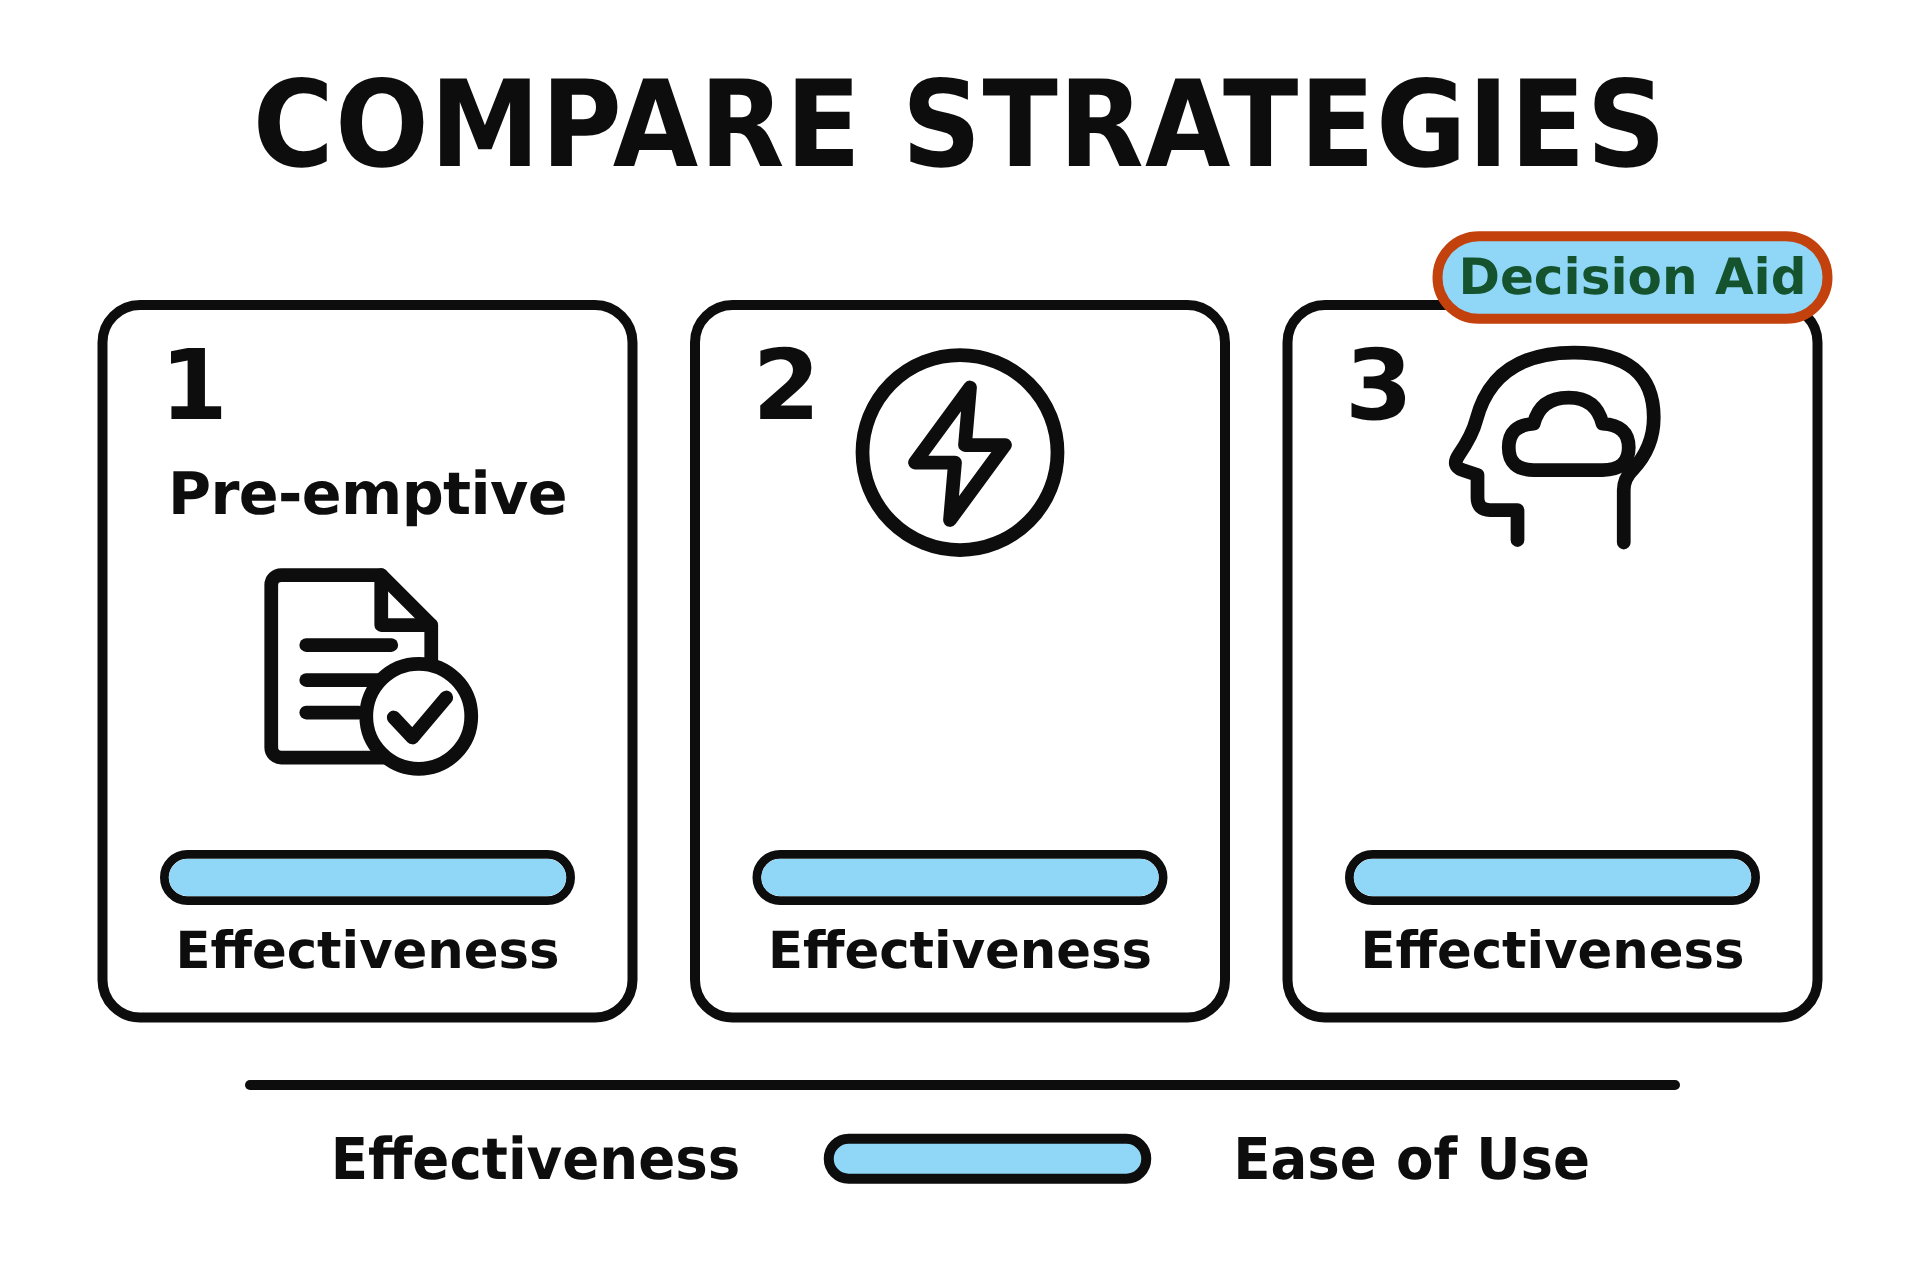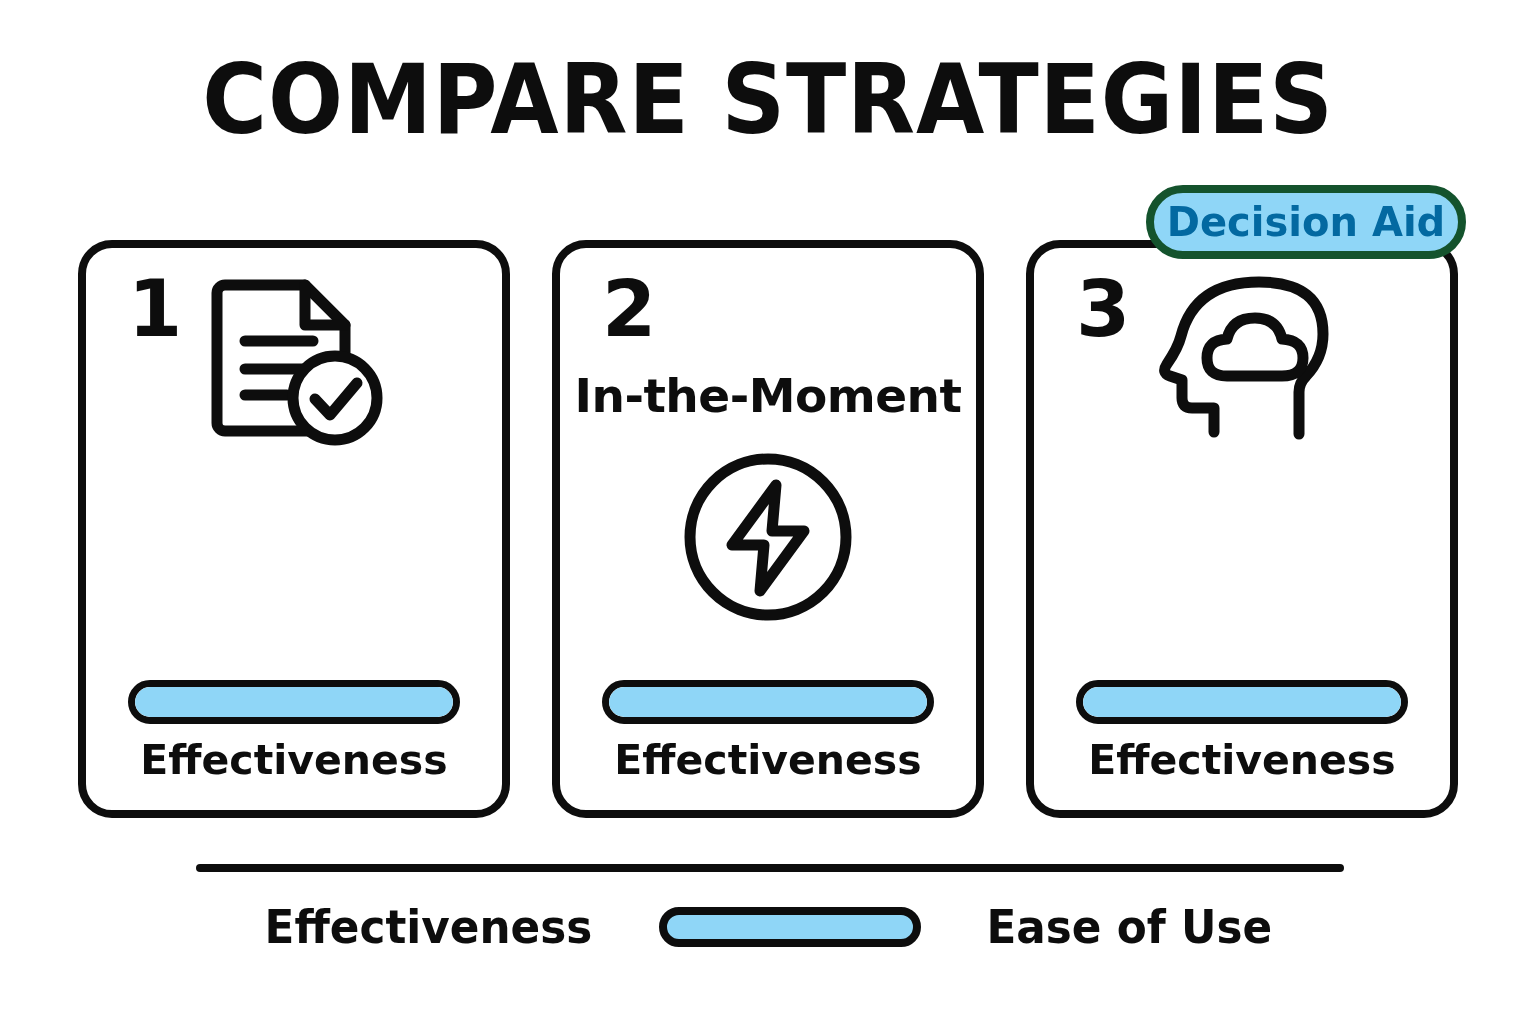--- a/index.html
+++ b/index.html
@@ -128,29 +128,29 @@
   }
 
   
   .badge {
     position: absolute;
     left: 1146px;
     top: 185px;
     width: 320px;
     height: 74px;
     box-sizing: border-box;
-    border: 8px solid #14532d;
+    border: 8px solid #c2410c;
     border-radius: 37px;
     background: #8fd6f7;
     display: flex;
     align-items: center;
     justify-content: center;
     font-size: 40px;
     font-weight: 700;
-    color: #0369a1;
+    color: #14532d;
     z-index: 5;
     white-space: nowrap;
   }
 
   
   .divider {
     position: absolute;
     left: 196px;
     top: 864px;
     width: 1148px;
@@ -190,40 +190,40 @@
 <body>
 
 <div id="poster">
 
   <div class="poster-title">COMPARE STRATEGIES</div>
 
   <div class="cards-row">
 
     <div class="card">
       <div class="card-number">1</div>
+      <div class="card-title">Pre-emptive</div>
       <div class="card-icon">
         <svg width="186" height="178" viewBox="0 0 186 178" fill="none" stroke="#0d0d0d" stroke-width="11" stroke-linecap="round" stroke-linejoin="round">
           <path d="M16 20 a8 8 0 0 1 8-8 H104 L144 52 V150 a8 8 0 0 1 -8 8 H24 a8 8 0 0 1 -8 -8 Z"></path>
           <path d="M104 12 V52 H144"></path>
           <path d="M44 68 H112"></path>
           <path d="M44 96 H102"></path>
           <path d="M44 122 H86"></path>
           <circle cx="134" cy="125" r="42" fill="#ffffff"></circle>
           <path d="M114 126 l15 16 l27 -32"></path>
         </svg>
       </div>
       <div class="bar-outer">
         <div class="bar-fill" style="width: 100%; background: rgb(143, 214, 247);"></div>
       </div>
       <div class="bar-label">Effectiveness</div>
     </div>
 
     <div class="card">
       <div class="card-number">2</div>
-      <div class="card-title">In-the-Moment</div>
       <div class="card-icon">
         <svg width="176" height="176" viewBox="0 0 176 176" fill="none" stroke="#0d0d0d" stroke-width="11" stroke-linecap="round" stroke-linejoin="round">
           <circle cx="88" cy="88" r="78"></circle>
           <path d="M96 36 L52 96 H84 L80 142 L124 82 H92 Z"></path>
         </svg>
       </div>
       <div class="bar-outer">
         <div class="bar-fill" style="width: 100%; background: rgb(143, 214, 247);"></div>
       </div>
       <div class="bar-label">Effectiveness</div>

